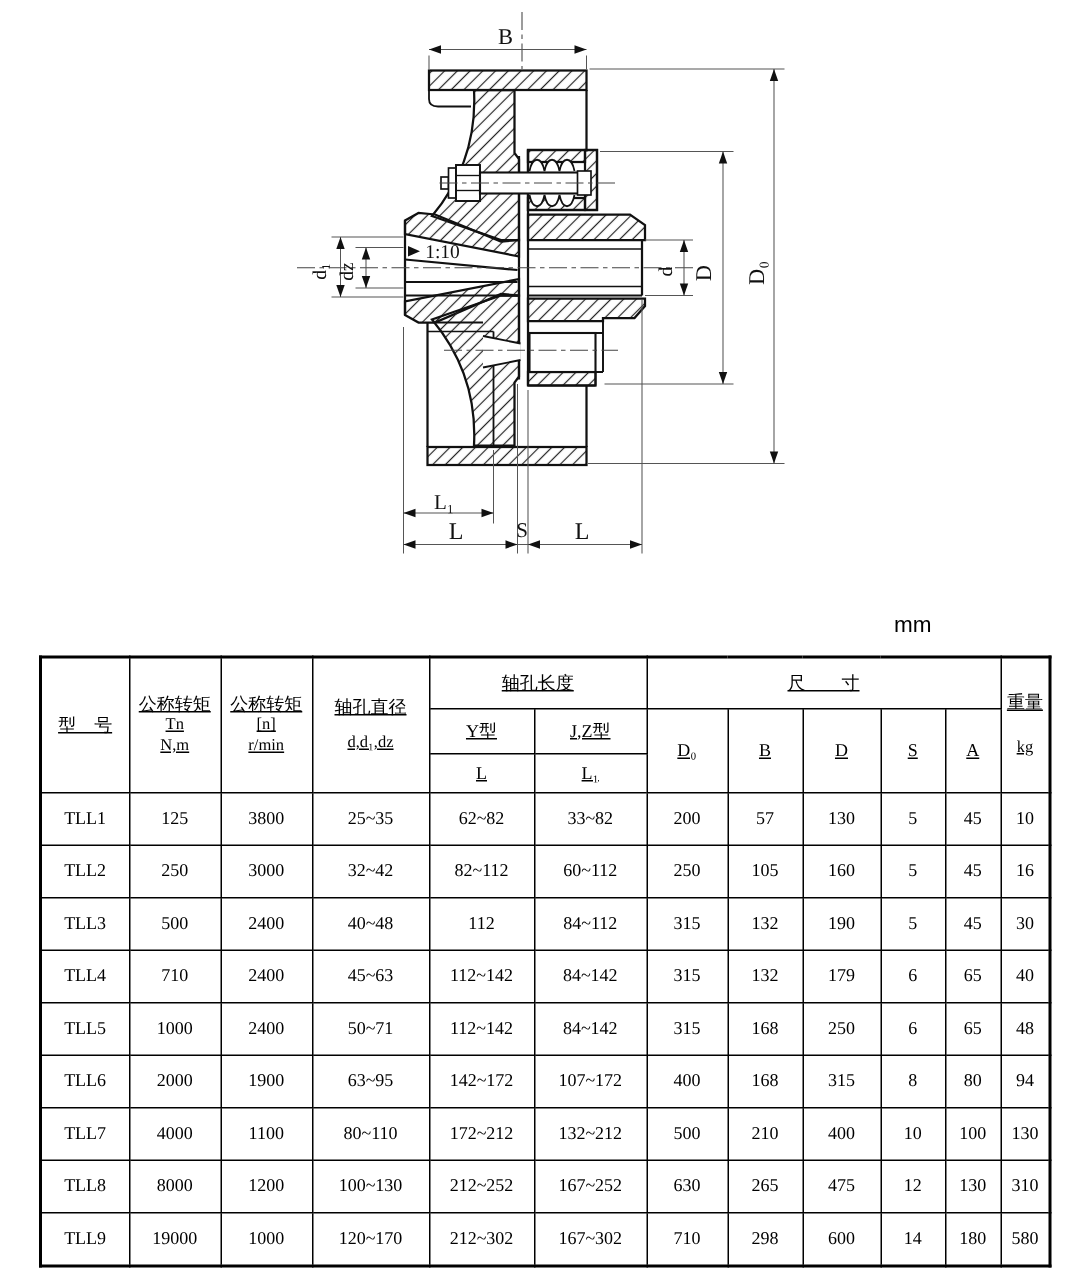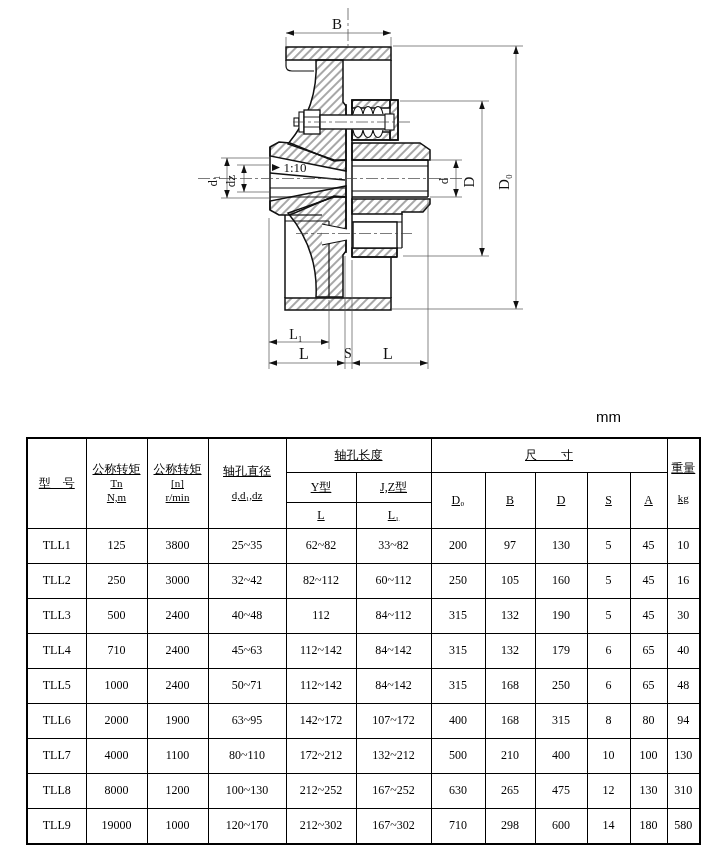--- a/index.html
+++ b/index.html
@@ -227,21 +227,21 @@
     </thead>
     <tbody id="table-body">
         <tr>
           <td>TLL1</td>
           <td>125</td>
           <td>3800</td>
           <td>25~35</td>
           <td>62~82</td>
           <td>33~82</td>
           <td>200</td>
-          <td>97</td>
+          <td>57</td>
           <td>130</td>
           <td>5</td>
           <td>45</td>
           <td>10</td>
         </tr>
         <tr>
           <td>TLL2</td>
           <td>250</td>
           <td>3000</td>
           <td>32~42</td>

